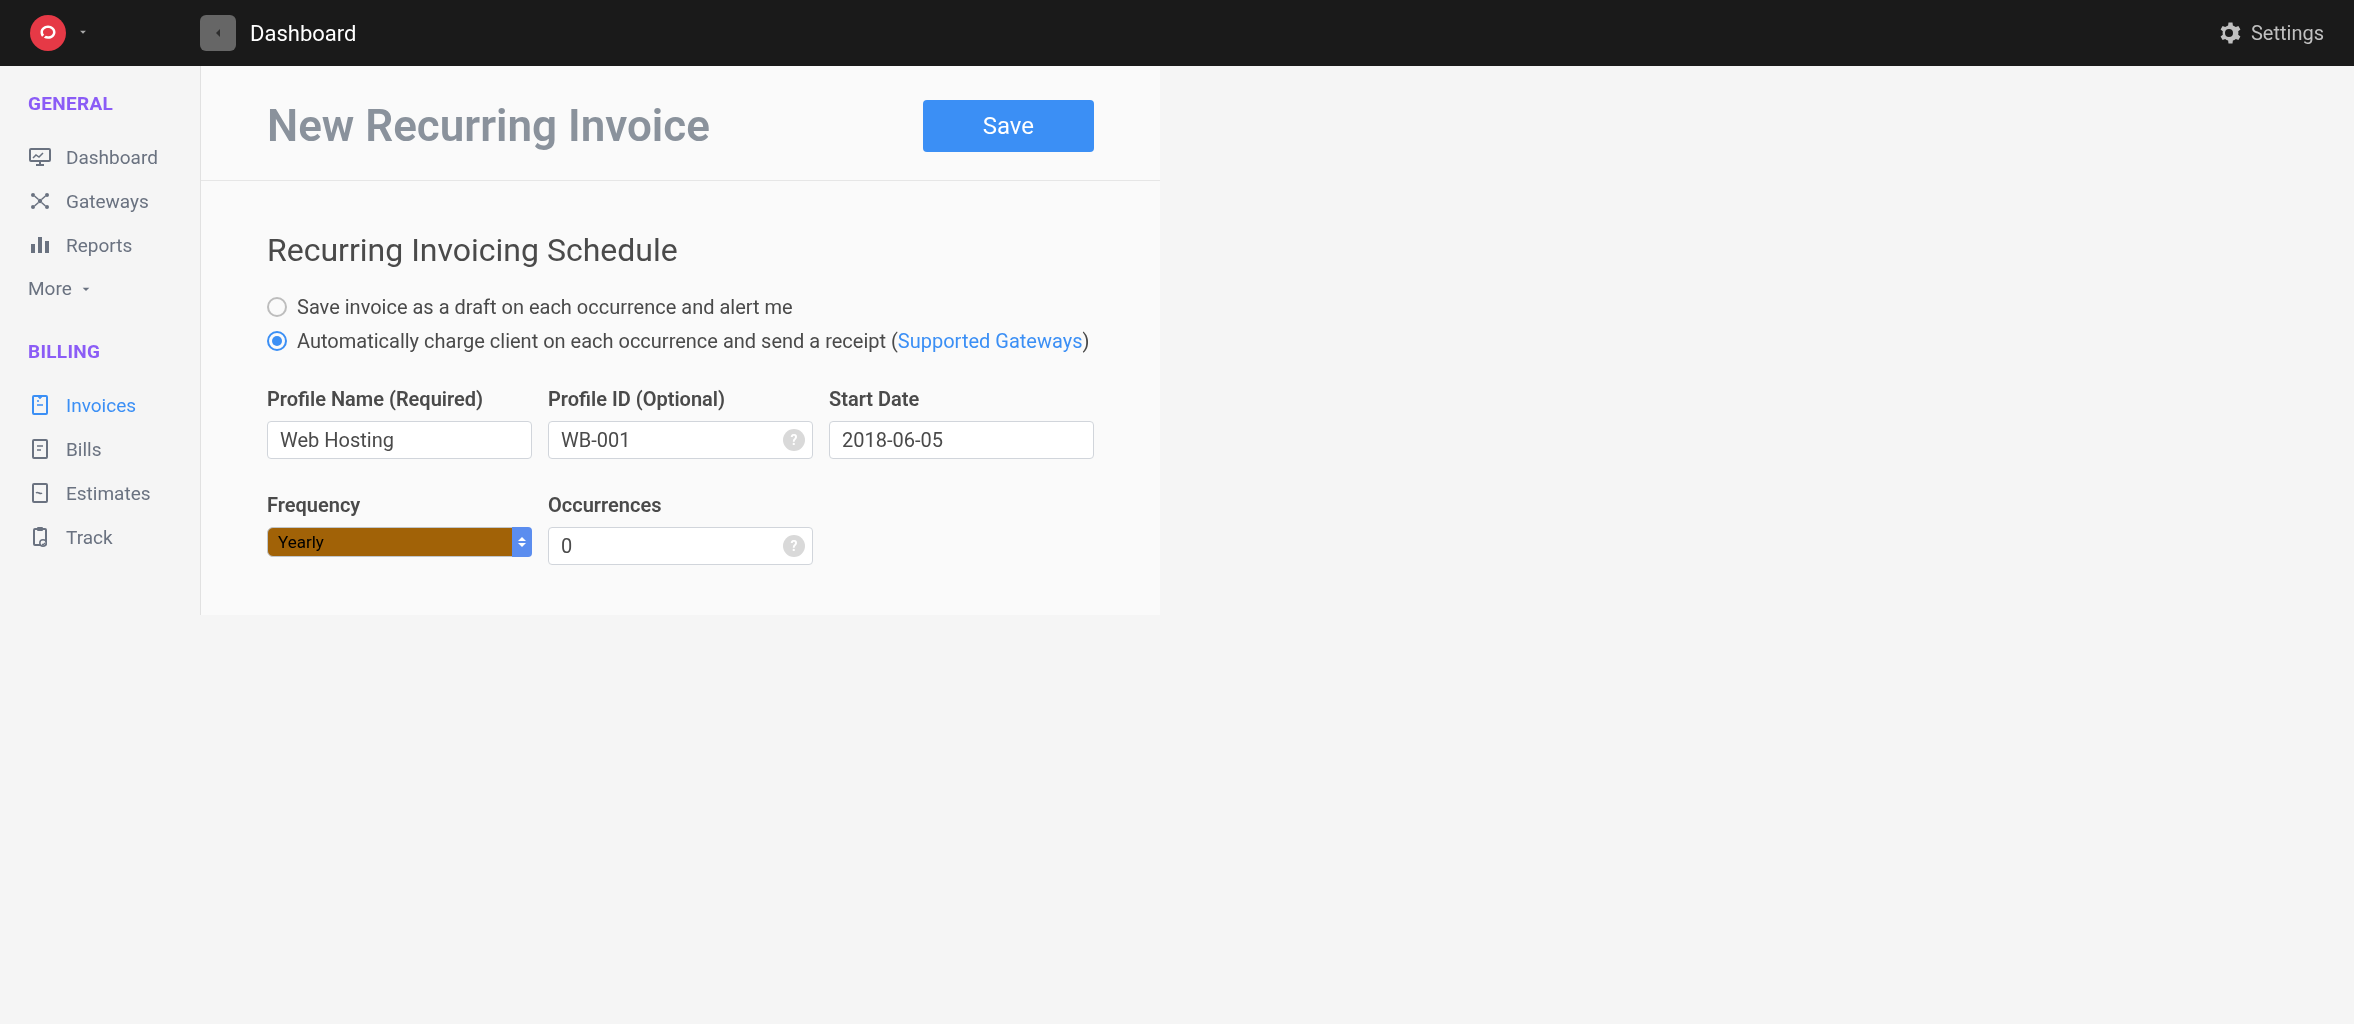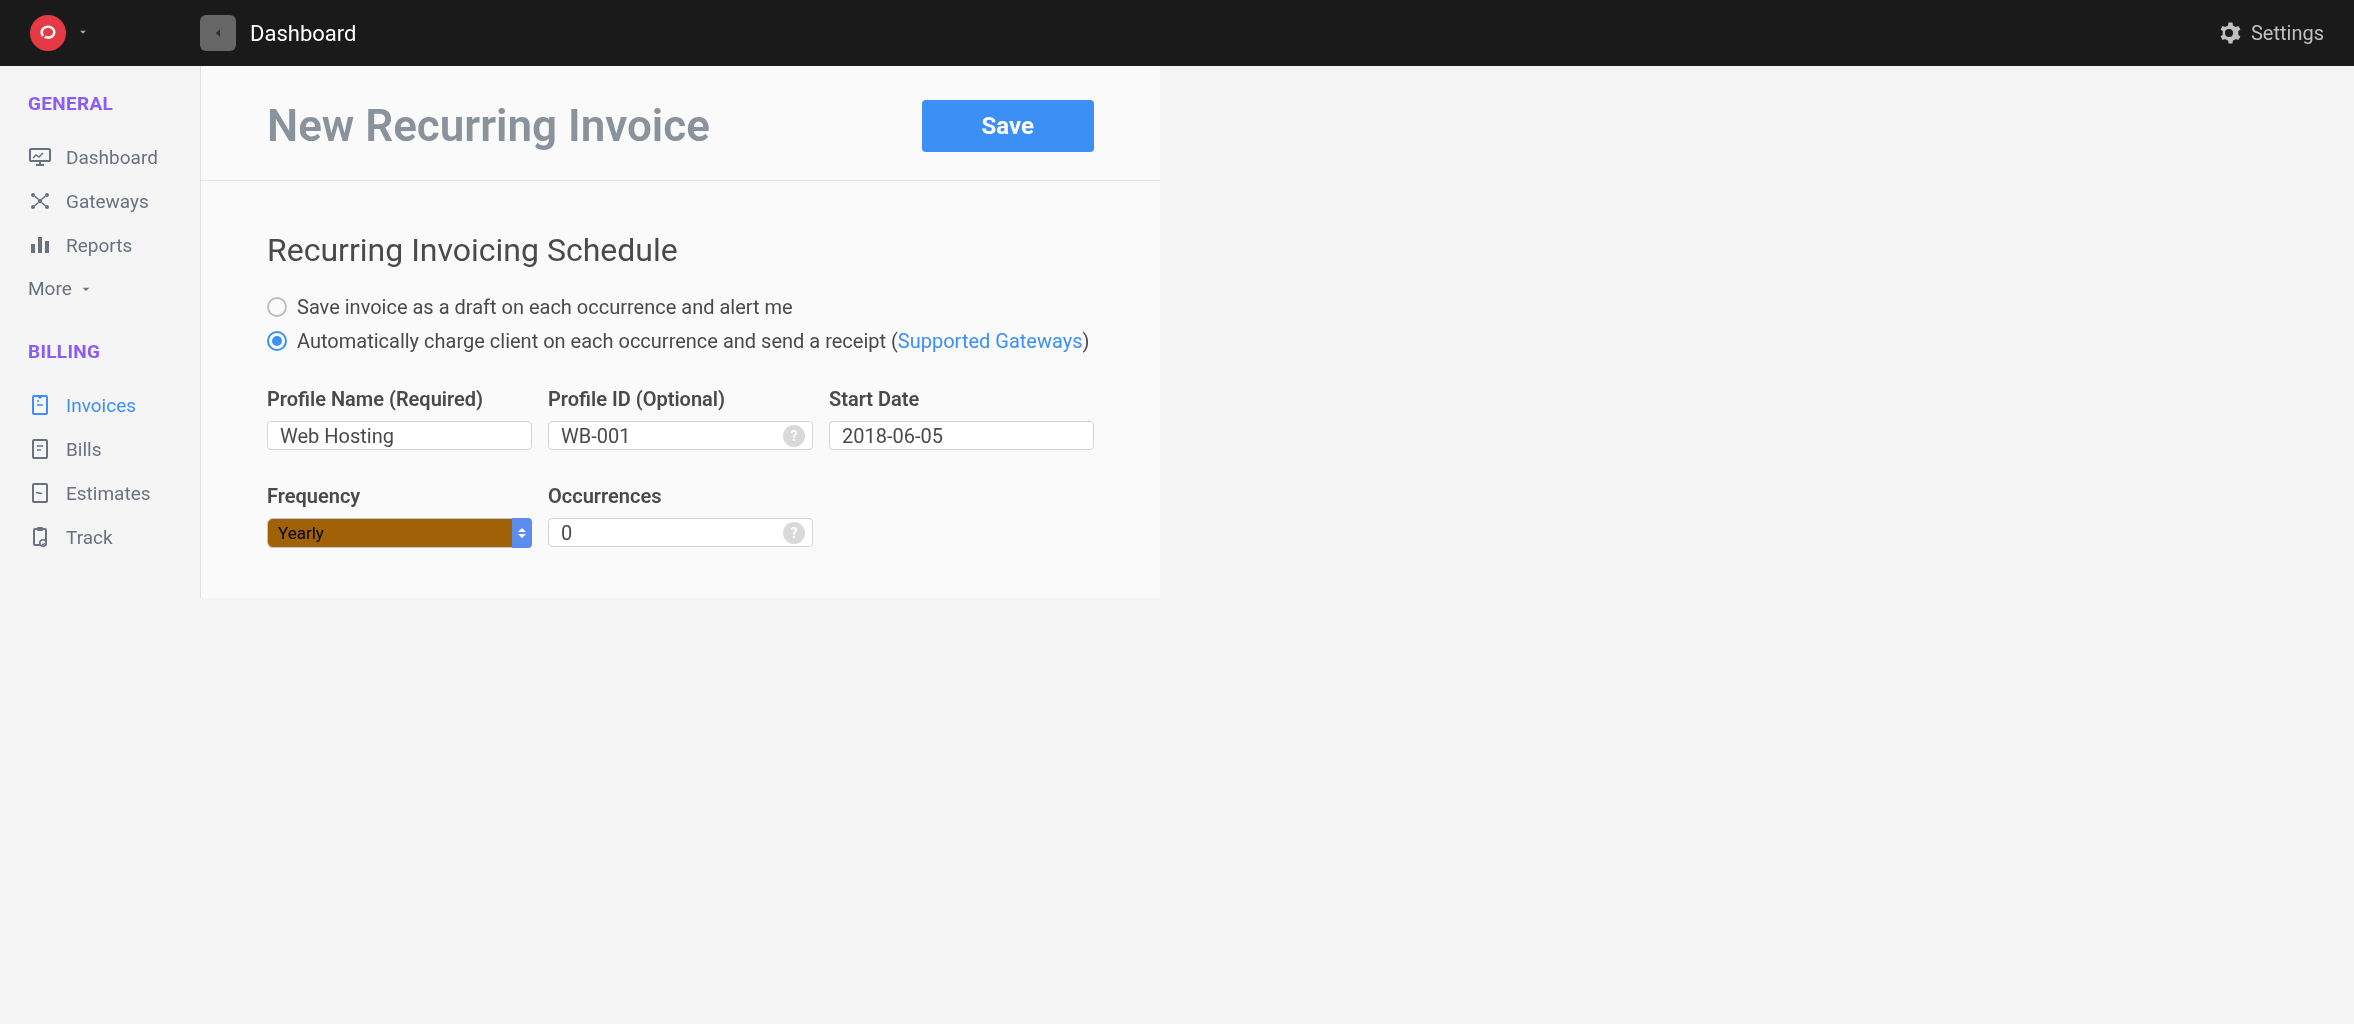--- a/index.html
+++ b/index.html
@@ -29,35 +29,35 @@
 .side-item .si-icon { width:24px; height:24px; flex-shrink:0; display:flex; align-items:center; justify-content:center; }
 .side-item .si-icon svg { width:24px; height:24px; }
 .side-more { display:flex; align-items:center; gap:6px; color:#6a7280; font-size:19px; padding:10px 0 0 0; cursor:pointer; }
 .side-section2 { margin-top:40px; }
 
 
 .main { flex:1; padding:0; border-left:1px solid #e1e1e1; background:#fafafa; }
 .page-header { display:flex; align-items:center; padding:34px 66px 28px 66px; border-bottom:1px solid #e6e6e6; }
 .page-title { color:#8a929c; font-size:44px; font-weight:600; }
 .page-header-spacer { flex:1; }
-.save-btn { background:#3b8ff5; color:#fff; font-size:24px; font-weight:700; padding:12px 60px; border-radius:4px; cursor:pointer; border:none; }
+.save-btn { background:#3b8ff5; color:#fff; font-size:24px; font-weight:400; padding:12px 60px; border-radius:4px; cursor:pointer; border:none; }
 
 .content { padding:50px 66px; }
 .section-title { font-size:32px; font-weight:400; color:#4a4a4a; margin-bottom:26px; }
 
 .radio-row { display:flex; align-items:center; gap:10px; margin-bottom:10px; font-size:20px; color:#4a4a4a; }
 .radio { width:20px; height:20px; border:2px solid #bdbdbd; border-radius:50%; display:inline-flex; align-items:center; justify-content:center; cursor:pointer; flex-shrink:0; }
 .radio.checked { border-color:#3b8ff5; }
 .radio.checked::after { content:''; width:10px; height:10px; background:#3b8ff5; border-radius:50%; }
 .radio-label a { color:#3b8ff5; text-decoration:none; }
 
 .field-row { display:flex; gap:16px; margin-top:34px; }
 .field { display:flex; flex-direction:column; }
 .field-label { font-size:20px; font-weight:600; color:#4a4a4a; margin-bottom:10px; }
-.field-input { height:29px; border:1px solid #d1d5db; border-radius:4px; padding:0 12px; font-size:20px; color:#4a4a4a; background:#fff; }
+.field-input { height:38px; border:1px solid #d1d5db; border-radius:4px; padding:0 12px; font-size:20px; color:#4a4a4a; background:#fff; }
 .field-input::placeholder { color:#aaa; }
 .input-with-help { position:relative; }
 .help-circle { position:absolute; right:8px; top:50%; transform:translateY(-50%); width:22px; height:22px; border-radius:50%; background:#d9d9d9; color:#fff; font-size:14px; font-weight:700; display:flex; align-items:center; justify-content:center; cursor:default; }
 .select-wrap { position:relative; }
 .select-wrap select { height:30px; border:1px solid #c0c6cc; border-radius:6px; padding:0 28px 0 10px; font-size:17px; background:#a16207; width:265px; appearance:none; -webkit-appearance:none; }
 .select-caret { position:absolute; right:0; top:0; height:100%; width:20px; background:#5b8def; border-radius:0 4px 4px 0; display:flex; flex-direction:column; align-items:center; justify-content:center; pointer-events:none; }
 .select-caret::before { content:''; border-left:4px solid transparent; border-right:4px solid transparent; border-bottom:4px solid #fff; margin-bottom:2px; }
 .select-caret::after { content:''; border-left:4px solid transparent; border-right:4px solid transparent; border-top:4px solid #fff; }
 
 .w-profile { width:265px; }

